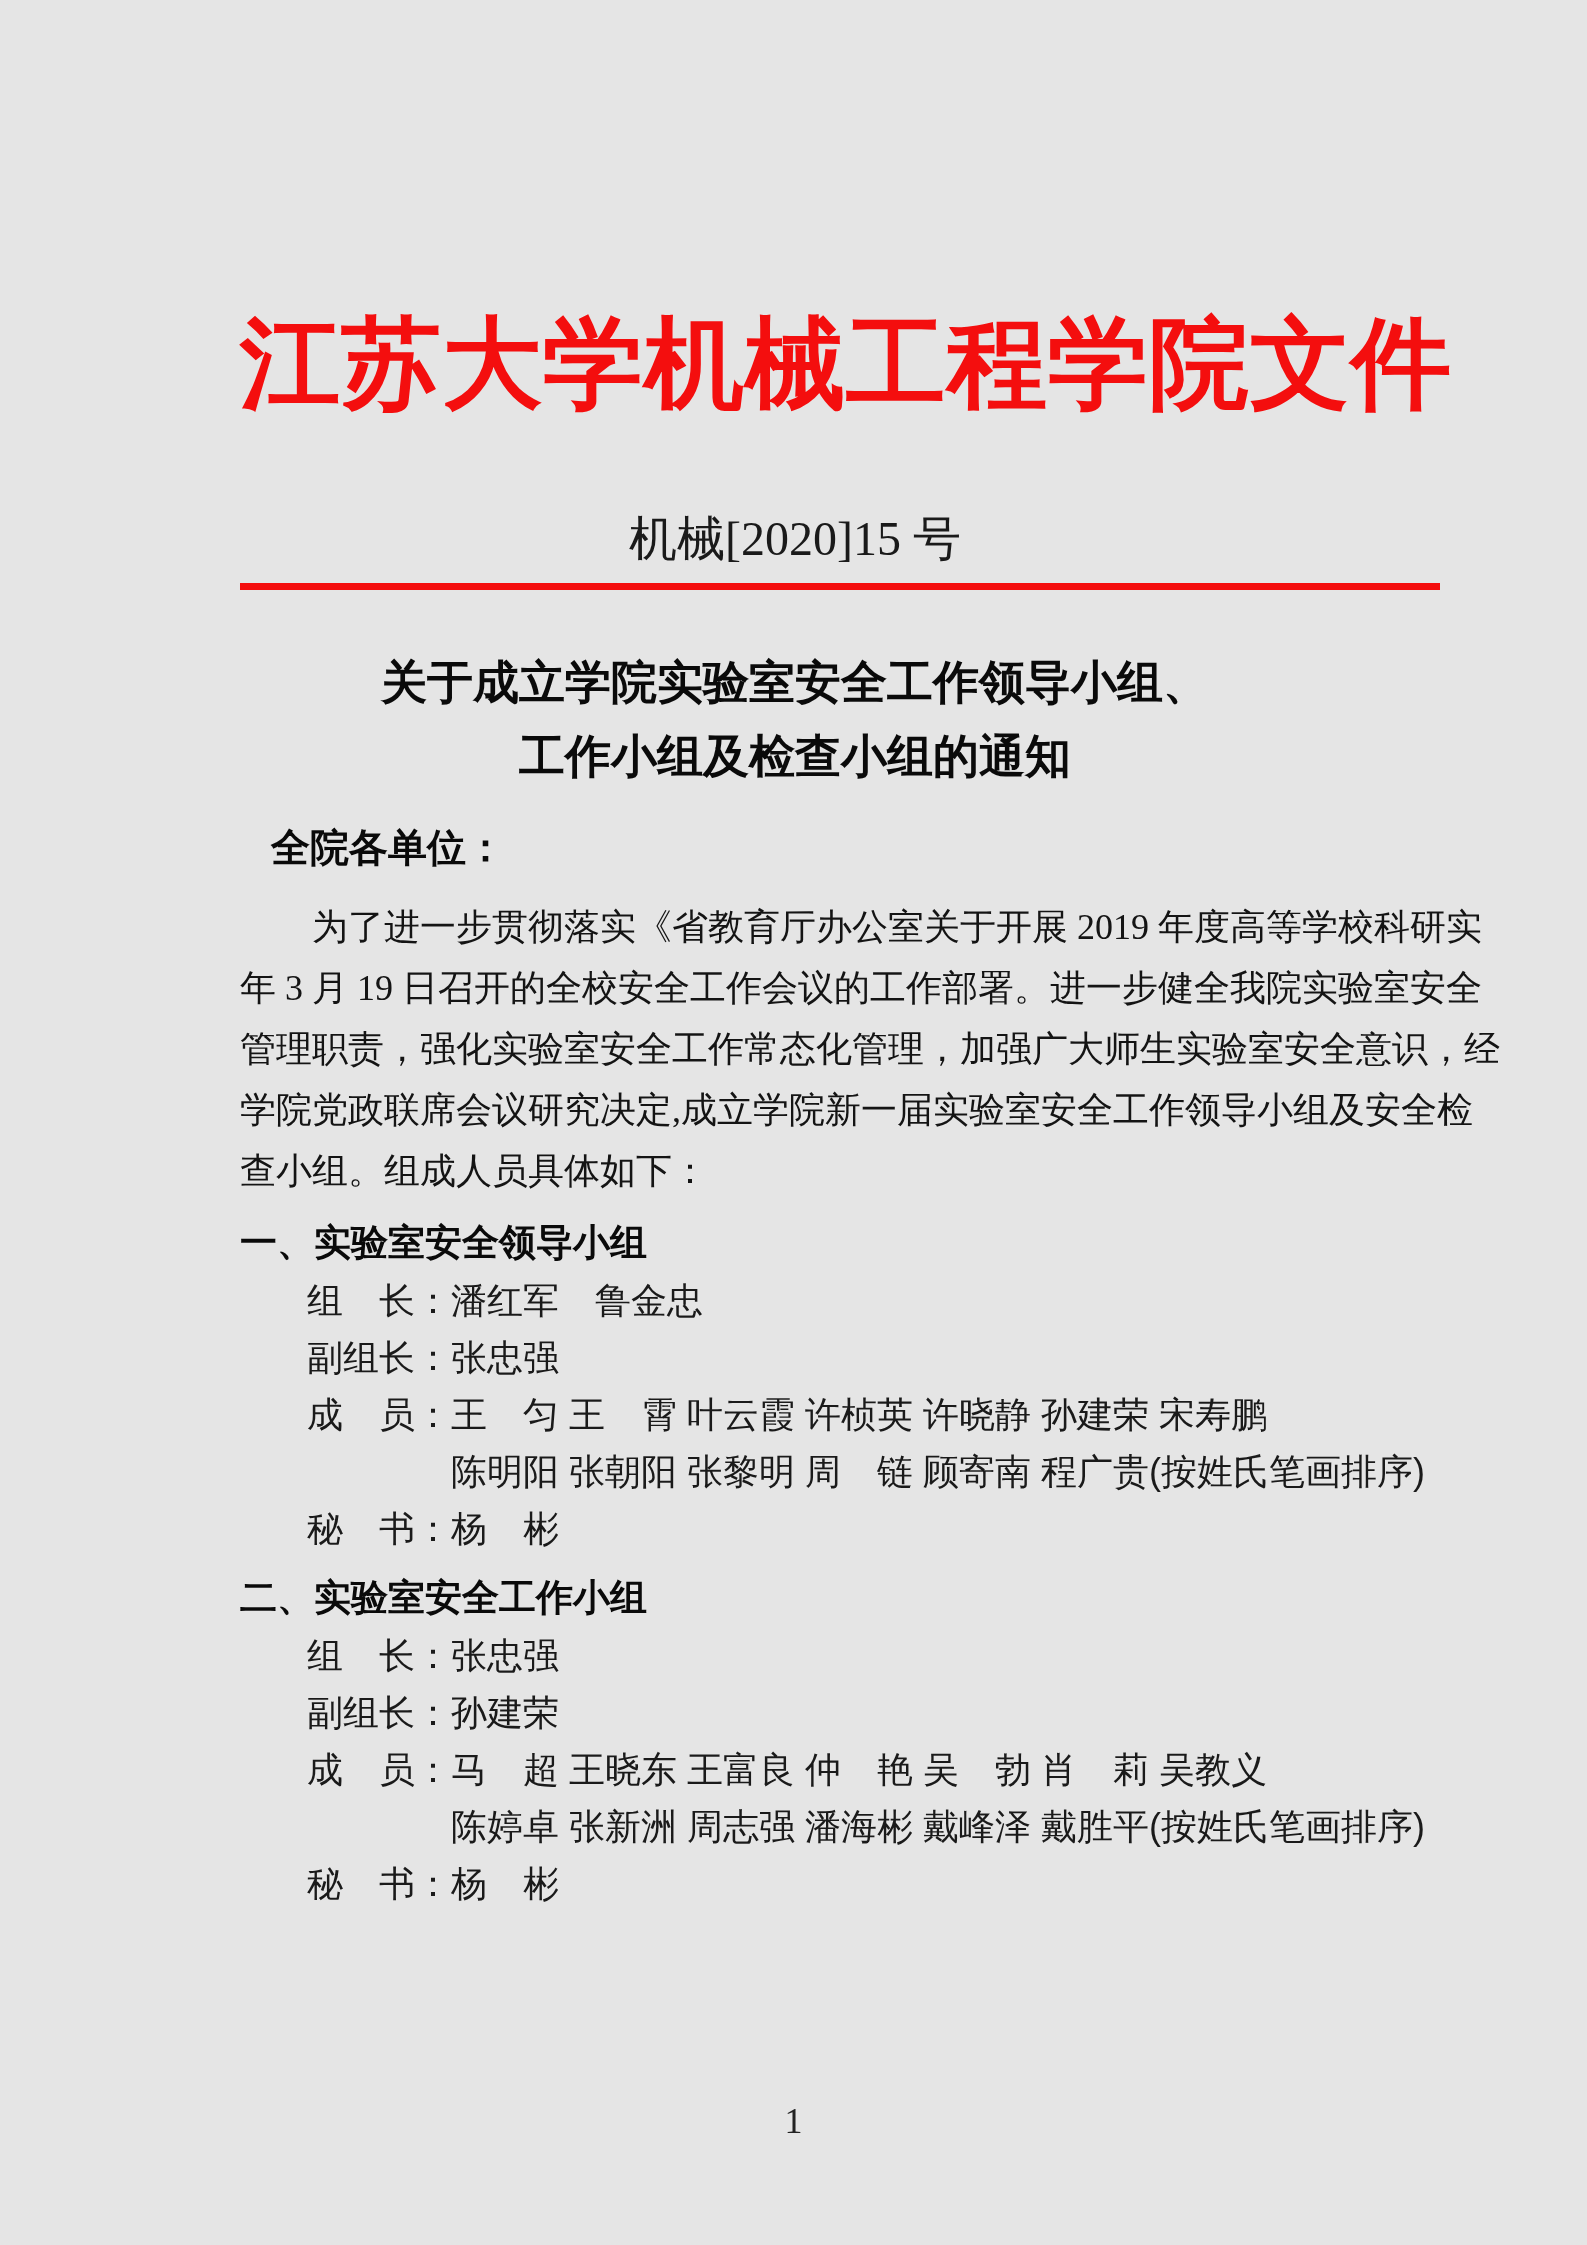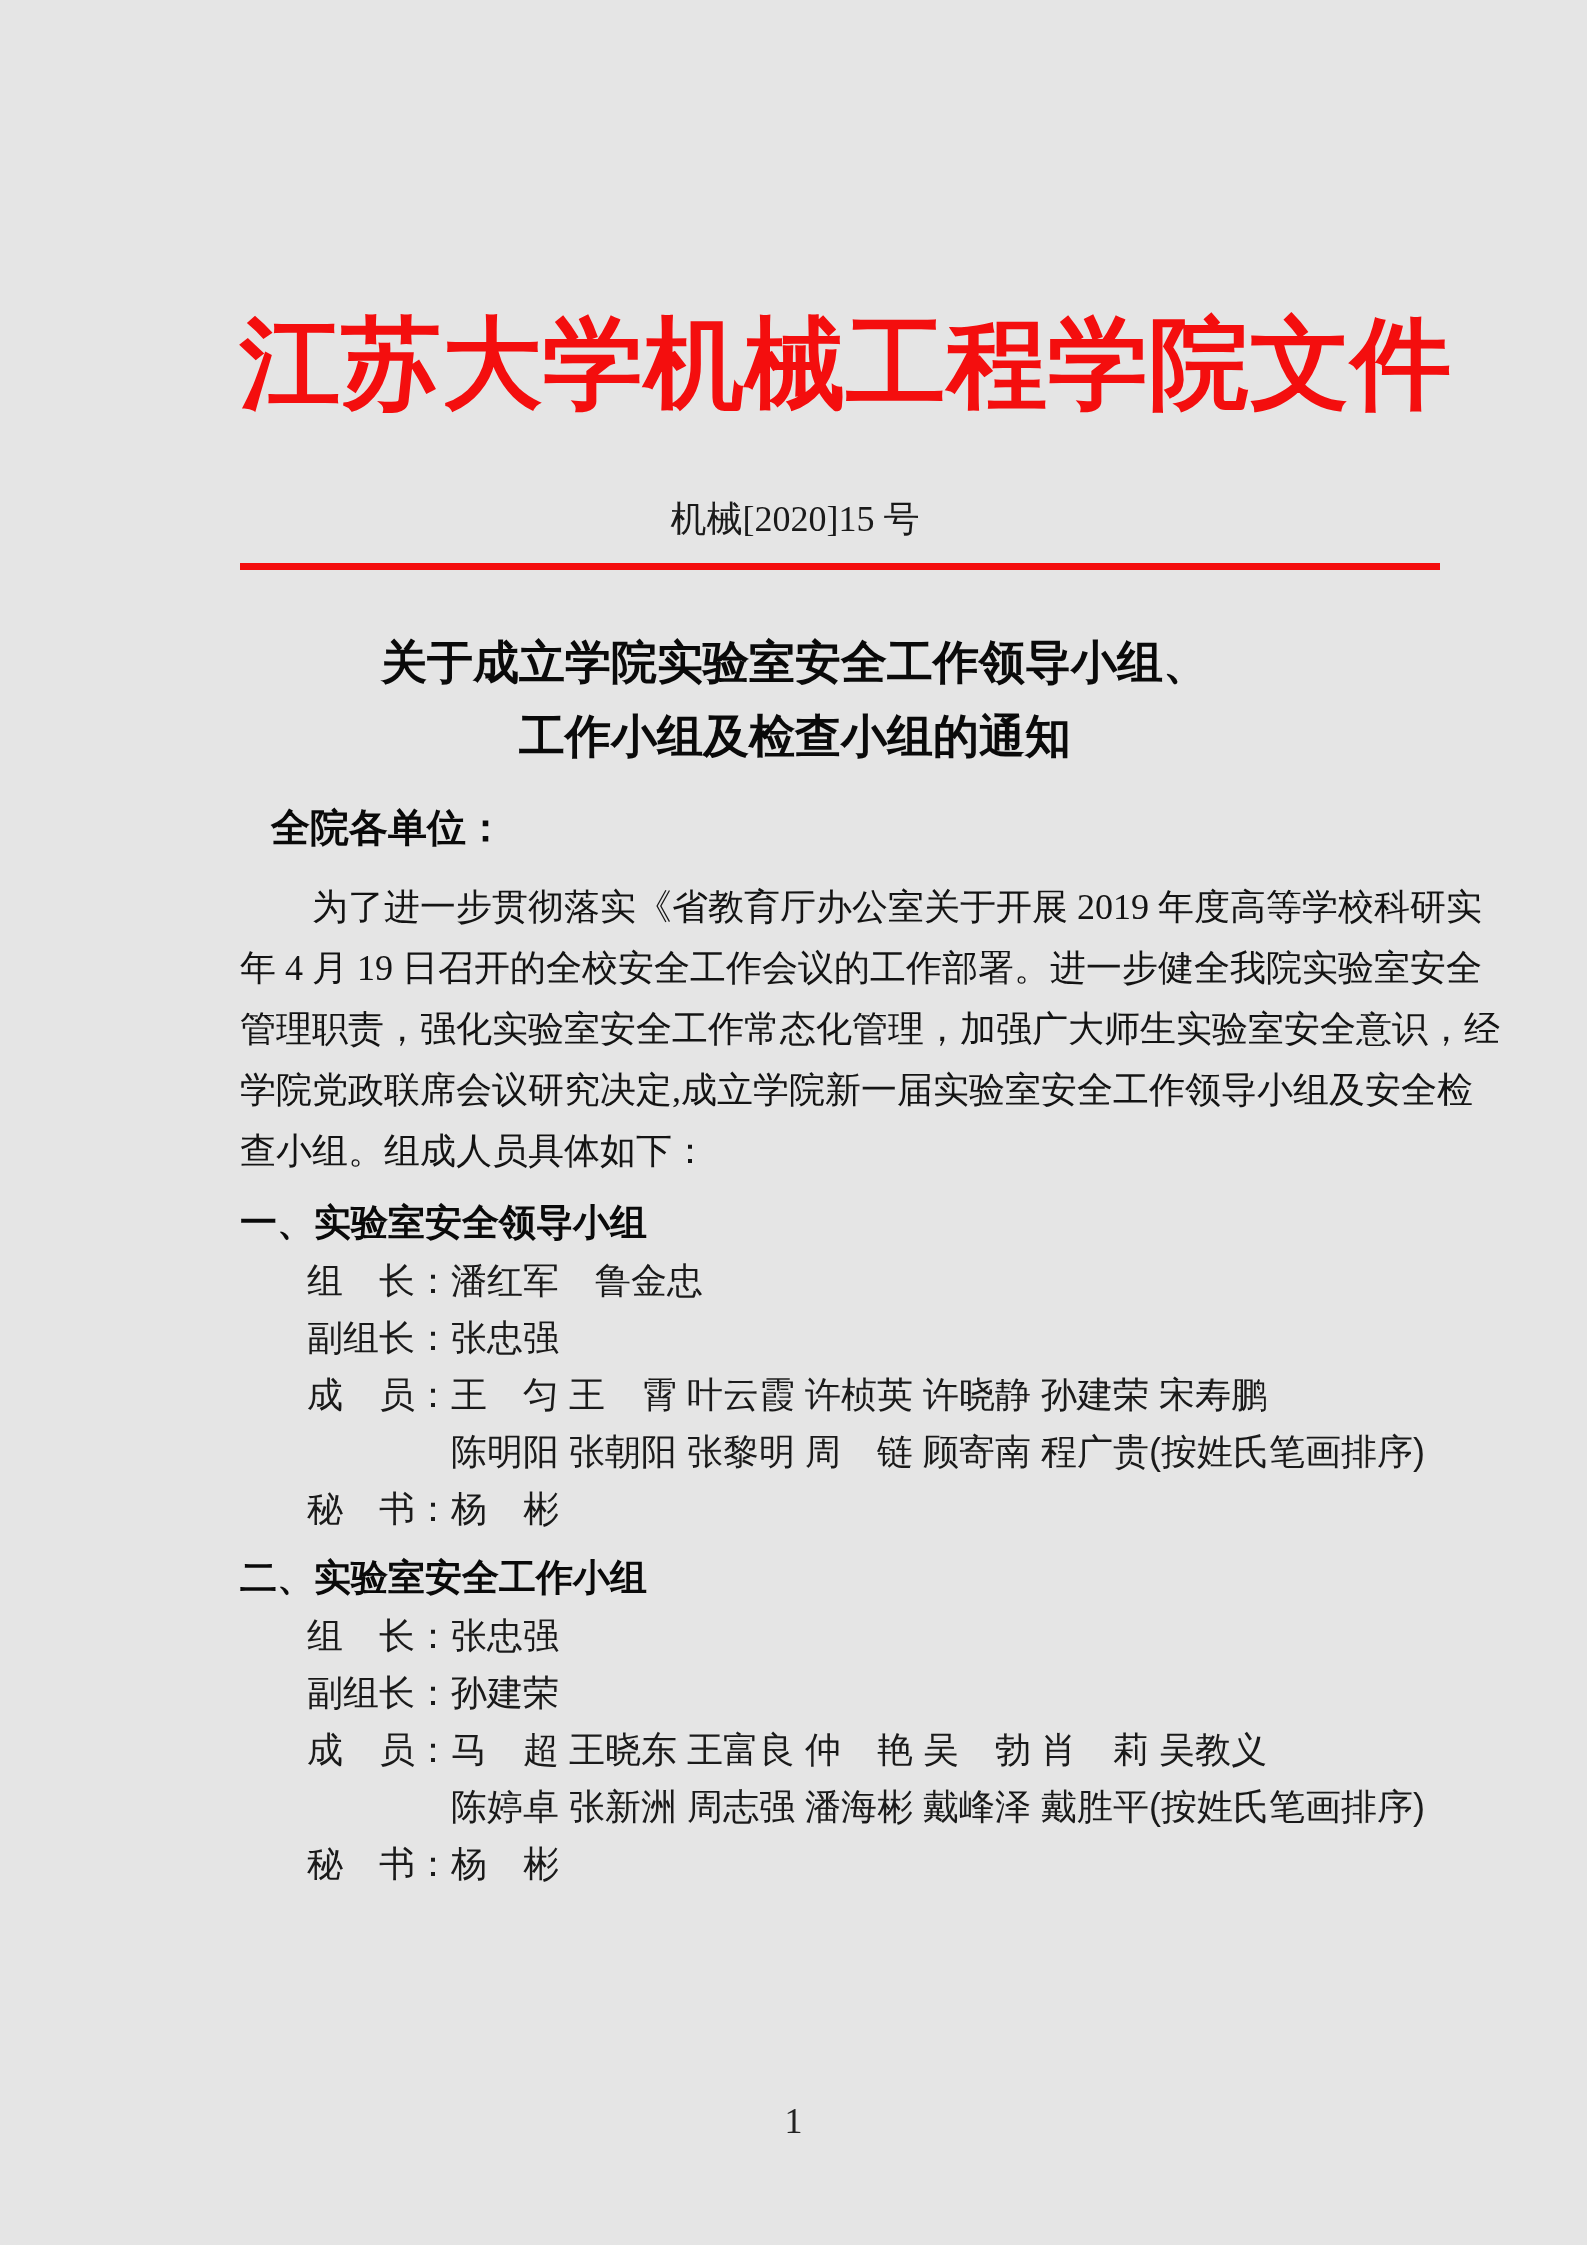--- a/index.html
+++ b/index.html
@@ -27,24 +27,24 @@
     text-align: center;
     font-family: "Liberation Serif", "DejaVu Serif", serif;
     font-weight: bold;
     font-size: 100px;
     line-height: 140px;
     color: var(--accent, #f40e0e);
     letter-spacing: 1px;
     white-space: nowrap;
   }
   .doc-number {
-    margin-top: 60px;
-    width: 1110px;
-    text-align: center;
-    font-size: 36px;
+    margin-top: 80px;
+    width: 1110px;
+    text-align: center;
+    font-size: 48px;
     line-height: 48px;
     color: #1a1a1a;
   }
   .red-rule {
     margin-top: 20px;
     width: 1200px;
     height: 7px;
     background: var(--accent, #f40e0e);
   }
   
@@ -129,21 +129,21 @@
 
     <div class="doc-title">
       <div class="doc-title-line">关于成立学院实验室安全工作领导小组、</div>
       <div class="doc-title-line">工作小组及检查小组的通知</div>
     </div>
 
     <div class="salutation">全院各单位：</div>
 
     <div class="paragraph">
       <div class="para-line indent">为了进一步贯彻落实《省教育厅办公室关于开展 2019 年度高等学校科研实</div>
-      <div class="para-line">年 4 月 19 日召开的全校安全工作会议的工作部署。进一步健全我院实验室安全</div>
+      <div class="para-line">年 3 月 19 日召开的全校安全工作会议的工作部署。进一步健全我院实验室安全</div>
       <div class="para-line">管理职责，强化实验室安全工作常态化管理，加强广大师生实验室安全意识，经</div>
       <div class="para-line">学院党政联席会议研究决定,成立学院新一届实验室安全工作领导小组及安全检</div>
       <div class="para-line">查小组。组成人员具体如下：</div>
     </div>
 
     <div class="section-heading">一、实验室安全领导小组</div>
     <div class="roles">
       <div class="role-row">
         <span class="role-label">组　长：</span>
         <div class="role-value">

